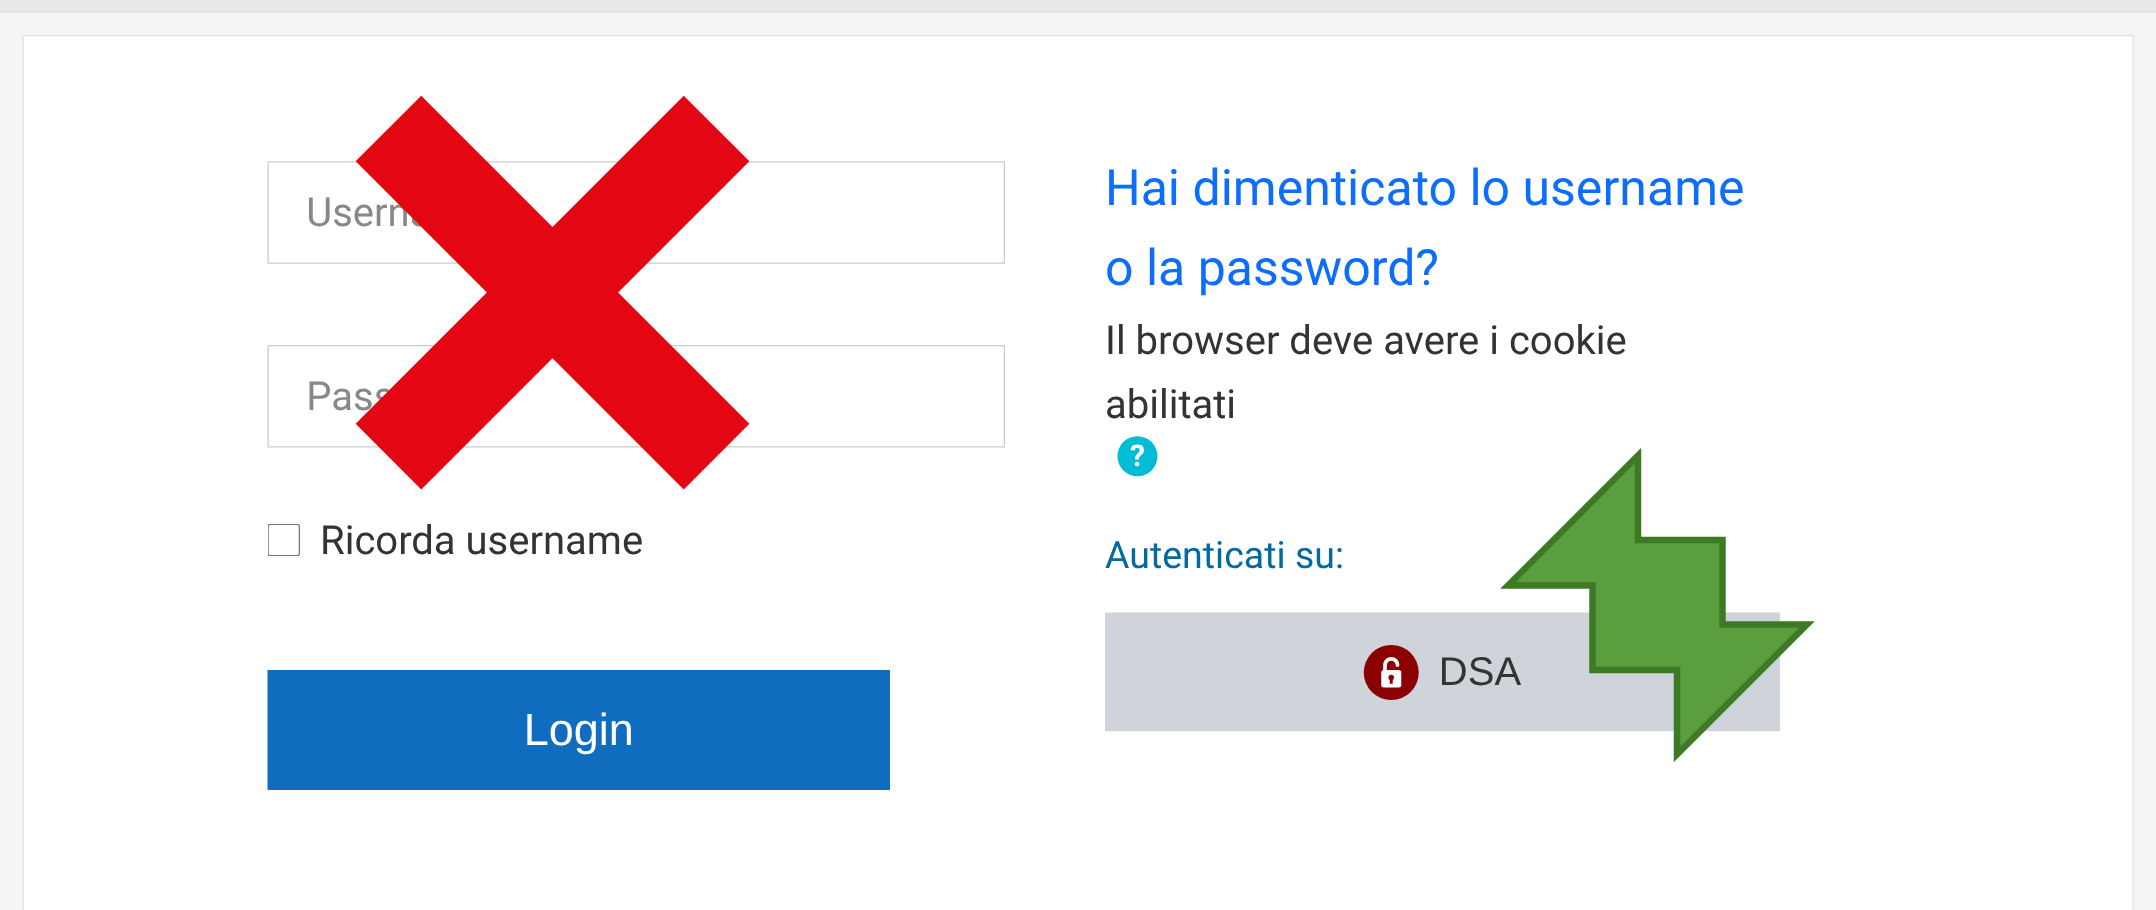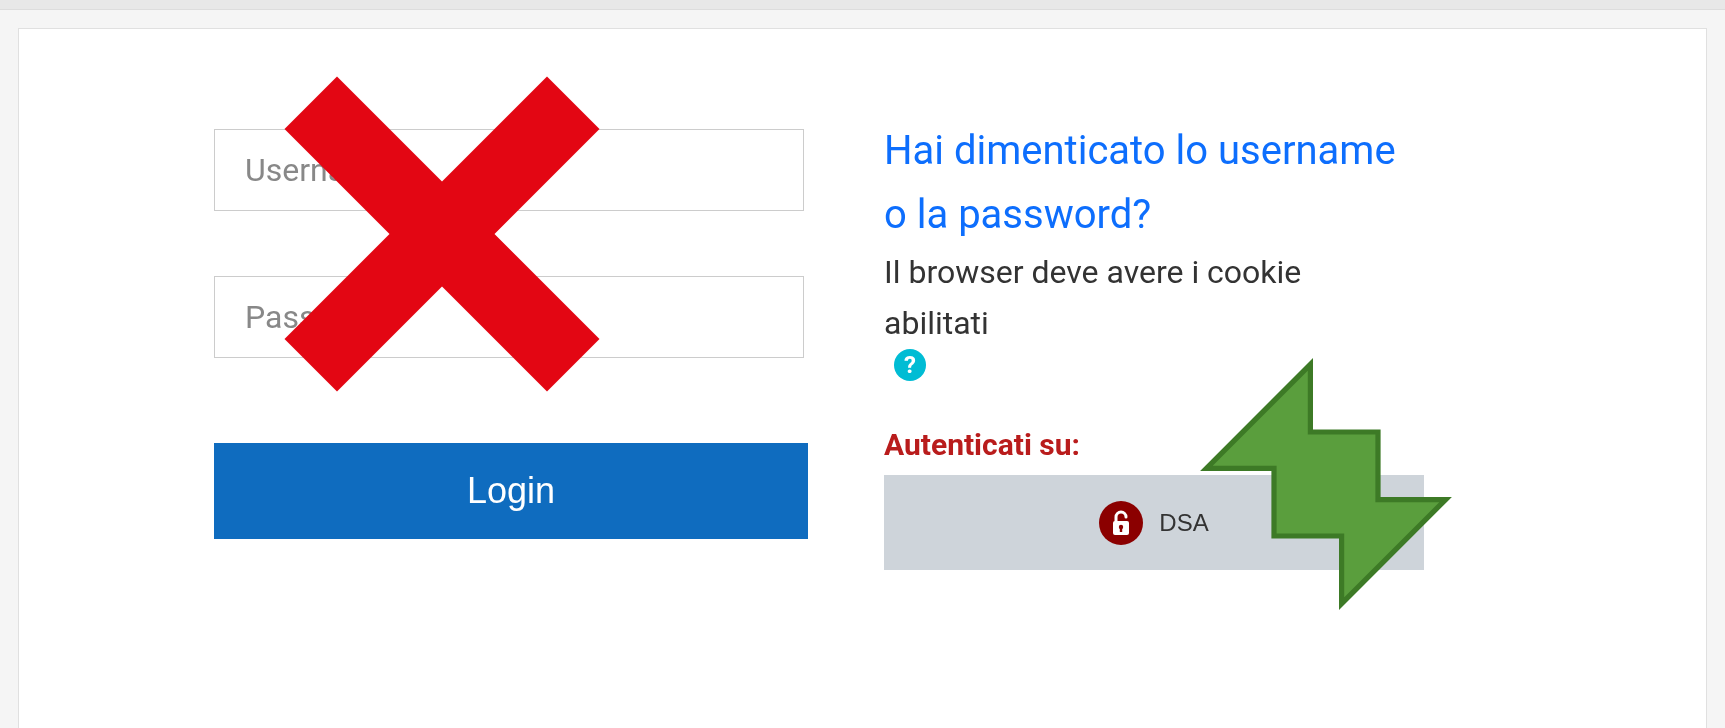--- a/index.html
+++ b/index.html
@@ -55,21 +55,21 @@
       color: #333;
     }
     .remember-row input[type="checkbox"] {
       width: 26px;
       height: 26px;
       margin-right: 16px;
       border-radius: 6px;
     }
     .login-button {
       margin-top: 85px;
-      width: 594px;
+      width: 498px;
       height: 96px;
       background: #0f6cbf;
       color: #fff;
       font-size: 36px;
       border: none;
       cursor: pointer;
       display: flex;
       align-items: center;
       justify-content: center;
     }
@@ -98,33 +98,32 @@
       align-items: center;
       justify-content: center;
       font-size: 24px;
       font-weight: bold;
       margin-left: 10px;
       margin-bottom: 6px;
     }
     .auth-label {
       margin-top: 40px;
       font-size: 30px;
-      color: #b91c1c;
-      font-weight: bold;
+      color: #0369a1;
     }
     .dsa-button {
-      margin-top: 13px;
+      margin-top: 28px;
       width: 540px;
       height: 95px;
       background: #ced4da;
       border: none;
       display: flex;
       align-items: center;
       justify-content: center;
-      font-size: 24px;
+      font-size: 32px;
       color: #333;
       cursor: pointer;
       gap: 16px;
     }
     .lock-badge {
       width: 44px;
       height: 44px;
       background: #8b0000;
       border-radius: 50%;
       display: flex;
@@ -155,20 +154,24 @@
 
 <div class="top-bar"></div>
 
 <div class="main-panel">
 
   <div class="left-col">
     <div class="input-field input-username">Username</div>
 
     <div class="input-field input-password">Password</div>
 
+    <label class="remember-row">
+      <input type="checkbox" style="">
+      <span>Ricorda username</span>
+    </label>
 
     <button class="login-button">Login</button>
   </div>
 
   <div class="right-col">
     <a href="#" class="forgot-link">Hai dimenticato lo username o la password?</a>
 
     <div class="cookie-text">
       <span>Il browser deve avere i cookie abilitati</span>
       <span class="help-icon">?</span>

